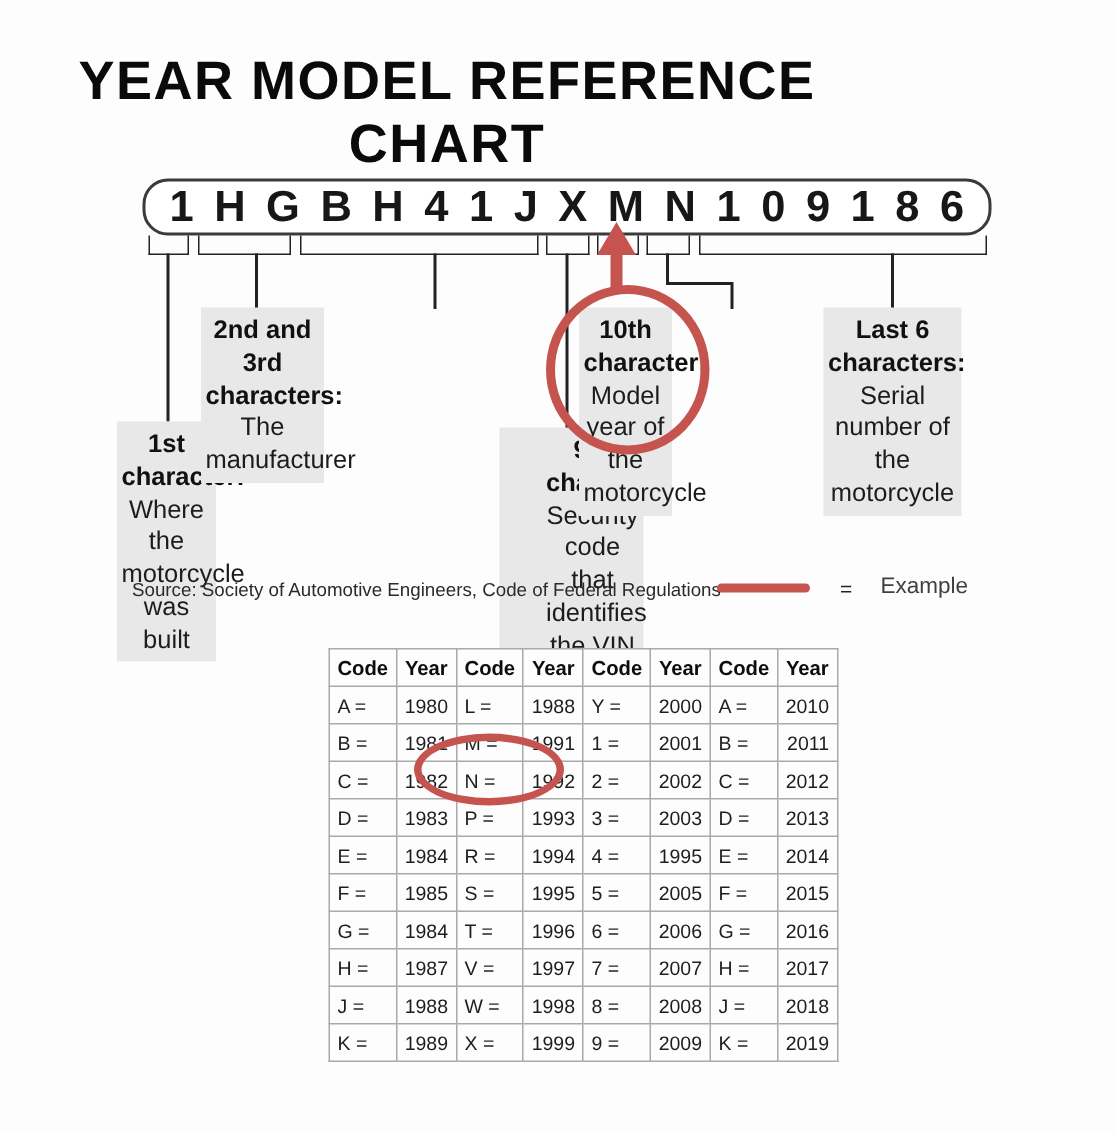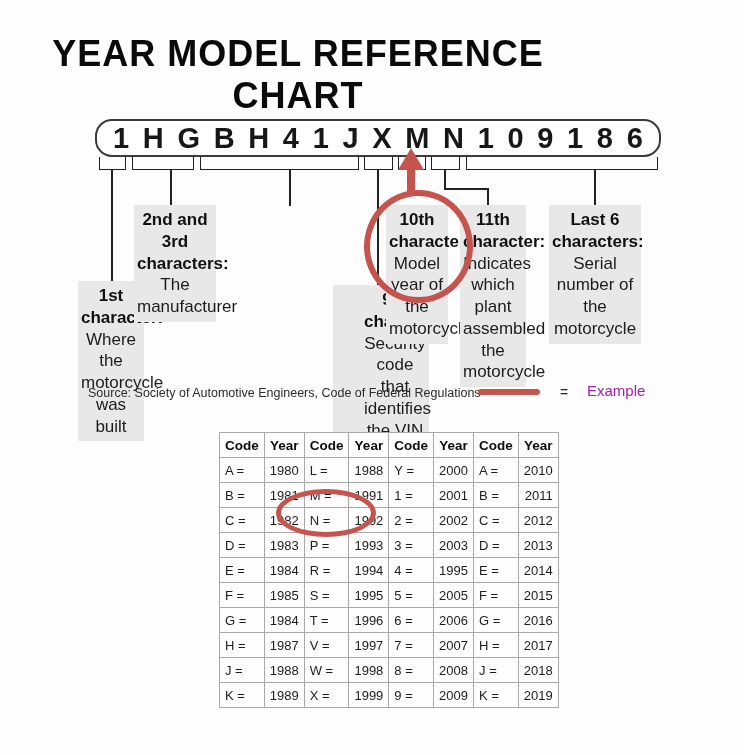--- a/index.html
+++ b/index.html
@@ -60,21 +60,21 @@
               border-left:13px solid transparent;border-right:13px solid transparent;
               border-bottom:22px solid var(--red);}
   .red-ellipse{position:absolute;left:276px;top:489px;width:90px;height:38px;
                border:5px solid var(--red);border-radius:50%;pointer-events:none;}
 
   
   .source{position:absolute;left:88px;top:386px;font-size:12.5px;color:#2b2b2b;}
   .legend-line{position:absolute;left:478px;top:389px;width:62px;height:6px;
                border-radius:3px;background:var(--red);}
   .legend-eq{position:absolute;left:560px;top:384px;font-size:14px;color:#222;}
-  .legend-label{position:absolute;left:587px;top:382px;font-size:15px;color:#a21caf;}
+  .legend-label{position:absolute;left:587px;top:382px;font-size:15px;color:#404040;}
 
   
   table.codes{position:absolute;left:219px;top:432px;border-collapse:collapse;
               font-size:13px;color:#1d1d1d;background:#fdfdfd;}
   table.codes th,table.codes td{border:1px solid #a9a9a9;height:22px;padding:1px 5px;}
   table.codes th{font-weight:bold;text-align:center;font-size:13.5px;color:#0d0d0d;}
   table.codes th:nth-child(odd){width:32px;}
   table.codes th:nth-child(even){width:27px;}
   td.code-cell{text-align:left;padding-left:7px;}
   td.year-cell{text-align:right;padding-right:5px;}
@@ -132,24 +132,20 @@
     <span>The manufacturer</span>
   </div>
   <div class="callout box4">
     <b>9th character:</b>
     <span>Security code that identifies the VIN as being authorized by the manufacturer</span>
   </div>
   <div class="callout box5">
     <b>10th character:</b>
     <span>Model year of the motorcycle</span>
   </div>
-  <div class="callout box6">
-    <b>11th character:</b>
-    <span>Indicates which plant assembled the motorcycle</span>
-  </div>
   <div class="callout box7">
     <b>Last 6 characters:</b>
     <span>Serial number of the motorcycle</span>
   </div>
 
   <div class="arrow-stem"></div>
   <div class="arrow-head"></div>
   <div class="red-circle"></div>
 
   <div class="source">Source:  Society of Automotive Engineers, Code of Federal Regulations</div>

